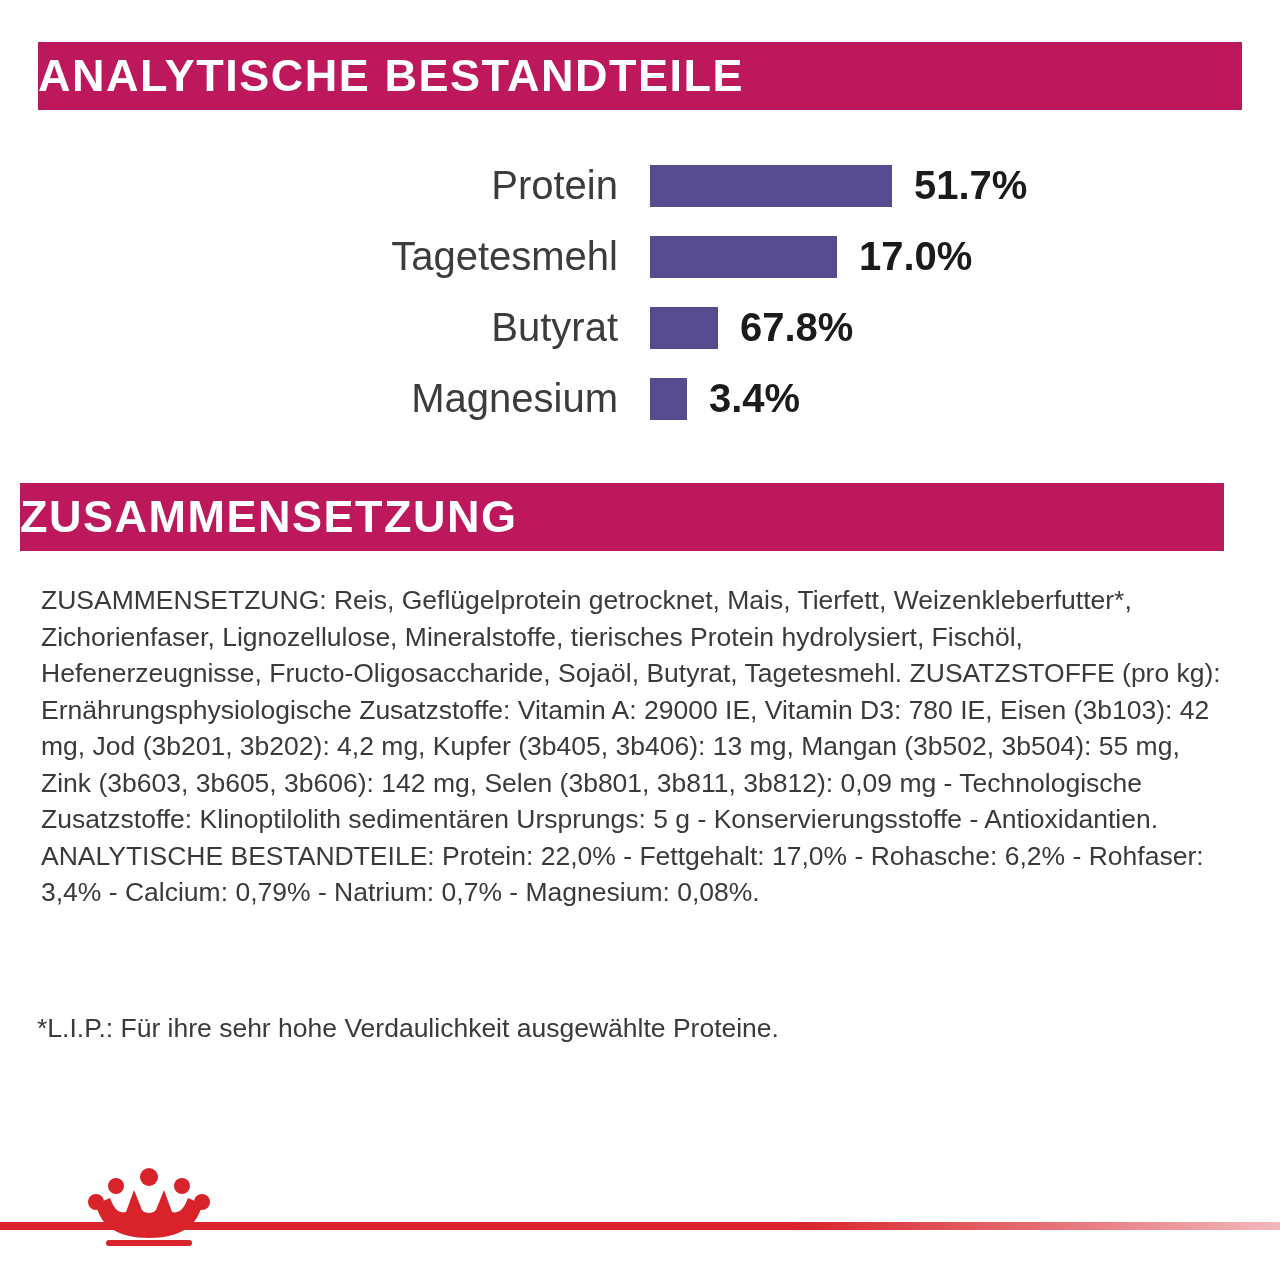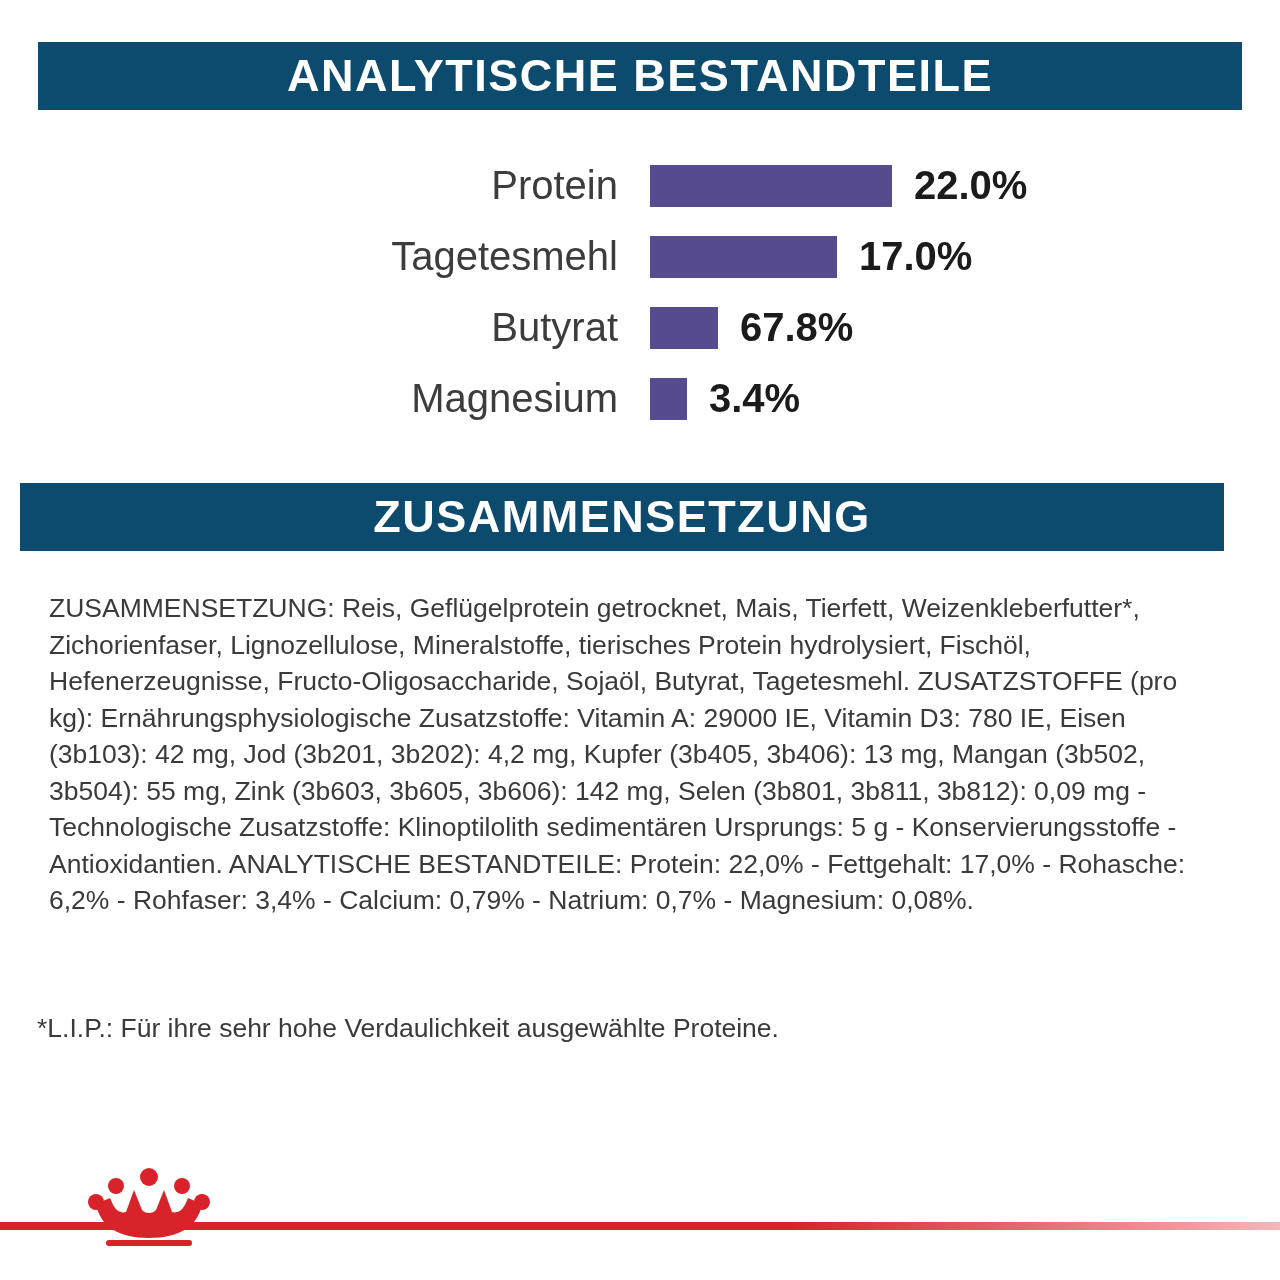--- a/index.html
+++ b/index.html
@@ -16,23 +16,23 @@
     overflow: hidden;
   }
   .page {
     position: relative;
     width: 1280px;
     height: 1280px;
   }
 
   
   .section-bar {
-    background: #0c4a6e;
+    background: #be185d;
     color: #ffffff;
-    text-align: center;
+    text-align: left;
     font-weight: bold;
     letter-spacing: 1.5px;
   }
   #analytical-bar {
     position: absolute;
     left: 38px;
     top: 42px;
     width: 1204px;
     height: 68px;
     line-height: 68px;
@@ -89,21 +89,21 @@
   #composition-text {
     position: absolute;
     left: 37px;
     top: 578px;
     width: 1196px;
     font-size: 26.5px;
     line-height: 36.5px;
     color: #3a3a3a;
   }
   #composition-text p {
-    margin: 12px;
+    margin: 4px;
   }
   #lip-note {
     position: absolute;
     left: 37px;
     top: 1010px;
     width: 1196px;
     font-size: 26.5px;
     line-height: 36px;
     color: #3a3a3a;
   }
@@ -131,21 +131,21 @@
 <div class="page">
 
   <div class="section-bar" id="analytical-bar">ANALYTISCHE BESTANDTEILE</div>
 
   <div id="nutrient-chart">
 
     <div class="nutrient-row">
       <div class="nutrient-label">Protein</div>
       <div class="bar-wrap">
         <div class="bar" style="width:242px"></div>
-        <div class="nutrient-value">22.0%</div>
+        <div class="nutrient-value">51.7%</div>
       </div>
     </div>
 
     <div class="nutrient-row">
       <div class="nutrient-label">Tagetesmehl</div>
       <div class="bar-wrap">
         <div class="bar" style="width:187px"></div>
         <div class="nutrient-value">17.0%</div>
       </div>
     </div>

